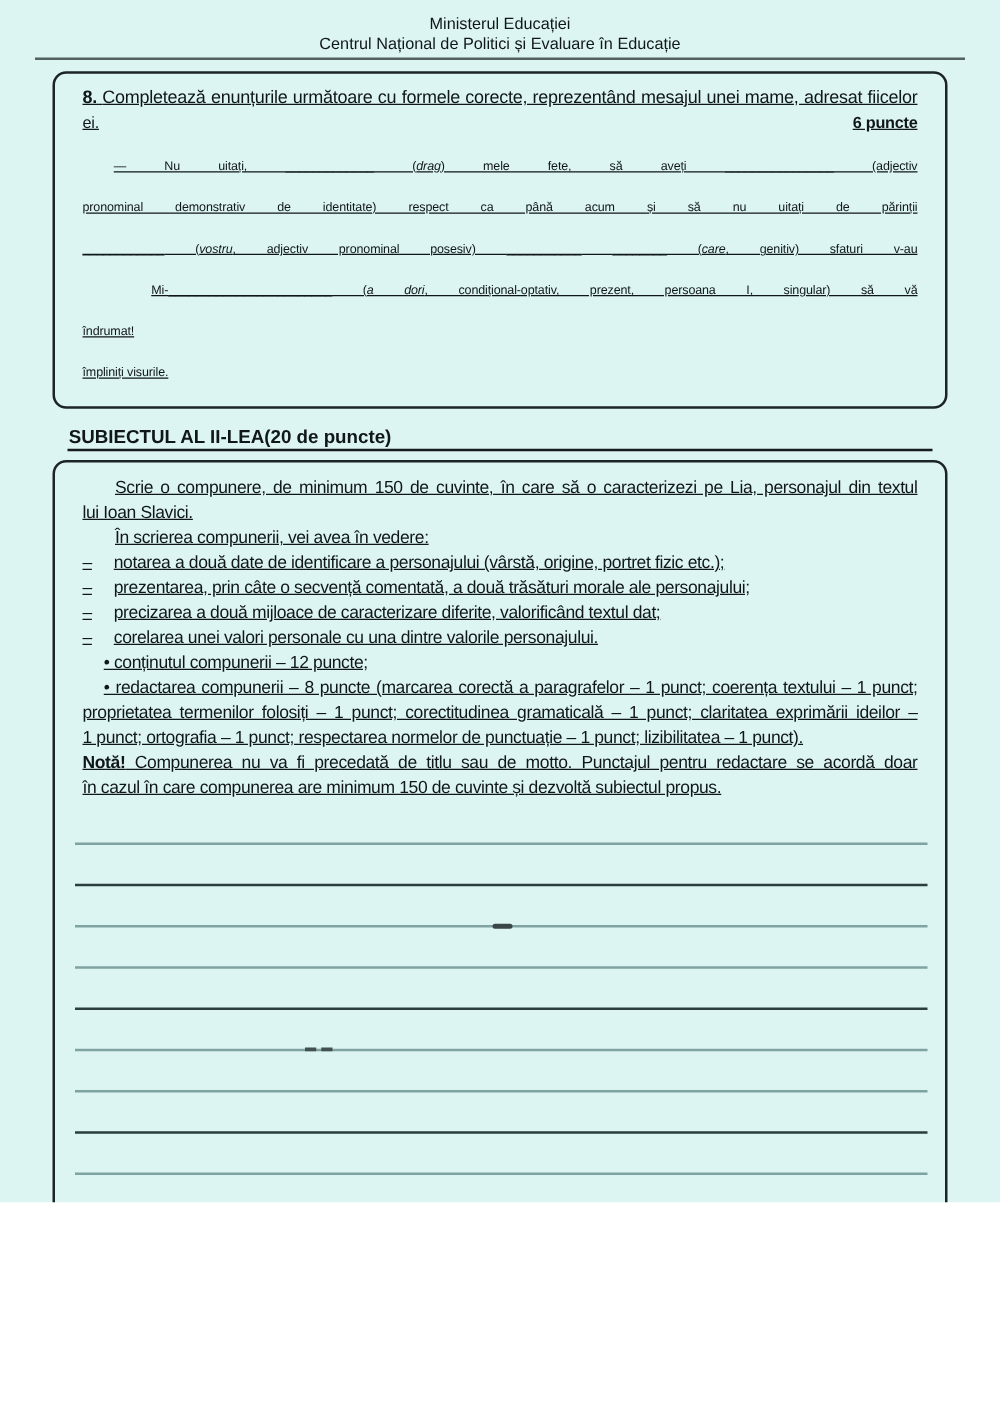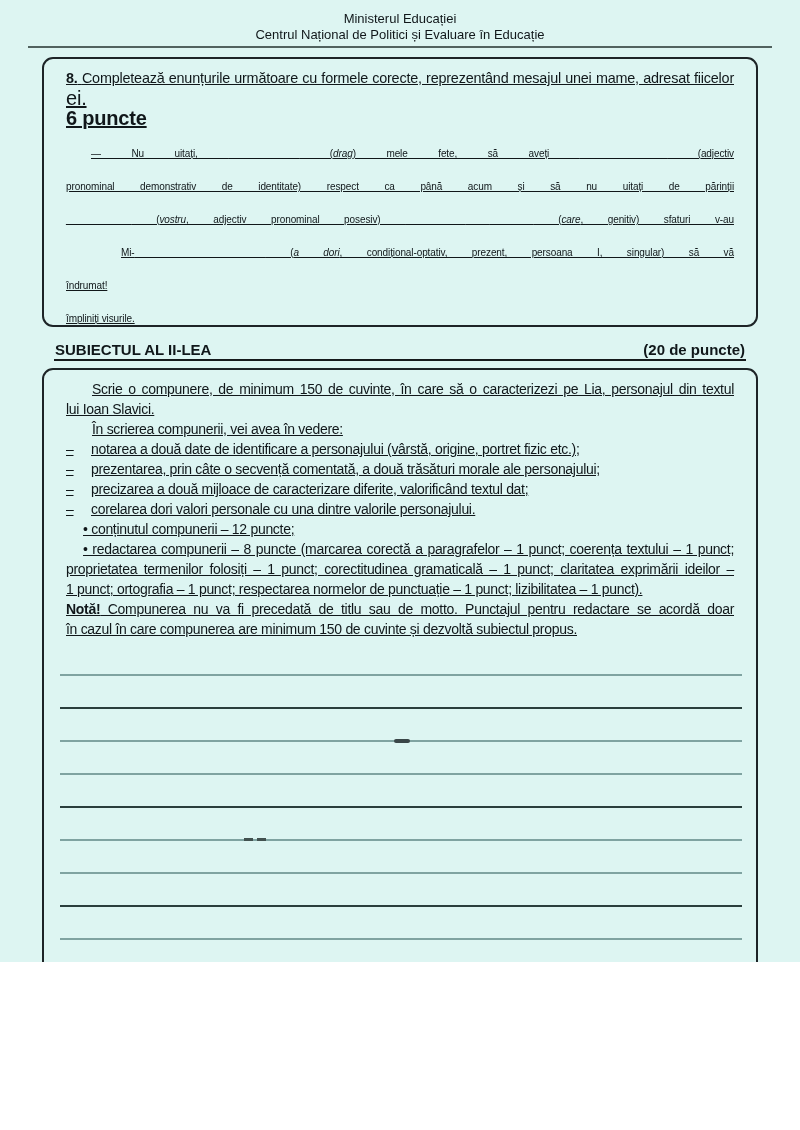--- a/index.html
+++ b/index.html
@@ -20,32 +20,32 @@
   
   .box {
     box-sizing:border-box; margin:0 42px; padding:9px 22px;
     border:2px solid #1d2427; border-radius:11px; background:transparent;text-decoration:underline;
   }
   .box1 { margin-top:9px; height:270px; }
 
   
   .instr1 { font-size:14.4px; letter-spacing:-0.2px; line-height:20px;
             text-align:justify; text-align-last:justify; }
-  .instr2 { font-size:20px; letter-spacing:-0.2px; line-height:20px;
-            display:flex; justify-content:space-between;flex-direction:column; }
+  .instr2 { font-size:13px; letter-spacing:-0.2px; line-height:20px;
+            display:flex; justify-content:space-between; }
   .ex8-body { margin-top:9px; font-size:10px; letter-spacing:-0.1px; }
   .ex8-body .ln { line-height:33px; white-space:normal; }
   .ex8-body .tab  { text-indent:25px; }
   .ex8-body .tab2 { text-indent:55px; }
   .jl { text-align:justify; text-align-last:justify; }
 
   
   .sec-head {
     margin:14px 54px 0; padding:0 1px 1px;
-    display:flex; justify-content:space-between;
+    display:flex; justify-content:flex-start;
     font-size:15px; font-weight:bold;
     border-bottom:2px solid #151a1c;
   }
 
   
   .box2 { margin-top:7px; height:677px; position:relative;
           font-size:14px; letter-spacing:-0.3px; line-height:20px; }
   .box2 p { margin:0; }
   .s2 .ln { line-height:20px; }
   .s2 .tab { text-indent:26px; }
@@ -125,21 +125,21 @@
     <div class="req">
       <span class="mk">–</span>
       <span class="tx">prezentarea, prin câte o secvență comentată, a două trăsături morale ale personajului;</span>
     </div>
     <div class="req">
       <span class="mk">–</span>
       <span class="tx">precizarea a două mijloace de caracterizare diferite, valorificând textul dat;</span>
     </div>
     <div class="req">
       <span class="mk">–</span>
-      <span class="tx">corelarea dori valori personale cu una dintre valorile personajului.</span>
+      <span class="tx">corelarea unei valori personale cu una dintre valorile personajului.</span>
     </div>
 
     <div>
         <div class="ln bul"><span>•  conținutul compunerii – 12 puncte;</span></div>
         <div class="ln jl bul"><span>•  redactarea compunerii – 8 puncte (marcarea corectă a paragrafelor – 1 punct; coerența textului – 1 punct;</span></div>
         <div class="ln jl"><span>proprietatea termenilor folosiți – 1 punct; corectitudinea gramaticală – 1 punct; claritatea exprimării ideilor –</span></div>
         <div class="ln"><span>1 punct; ortografia – 1 punct; respectarea normelor de punctuație – 1 punct; lizibilitatea – 1 punct).</span></div>
       </div>
     <div>
         <div class="ln jl"><span class="bd">Notă!</span><span> Compunerea nu va fi precedată de titlu sau de motto. Punctajul pentru redactare se acordă doar</span></div>

